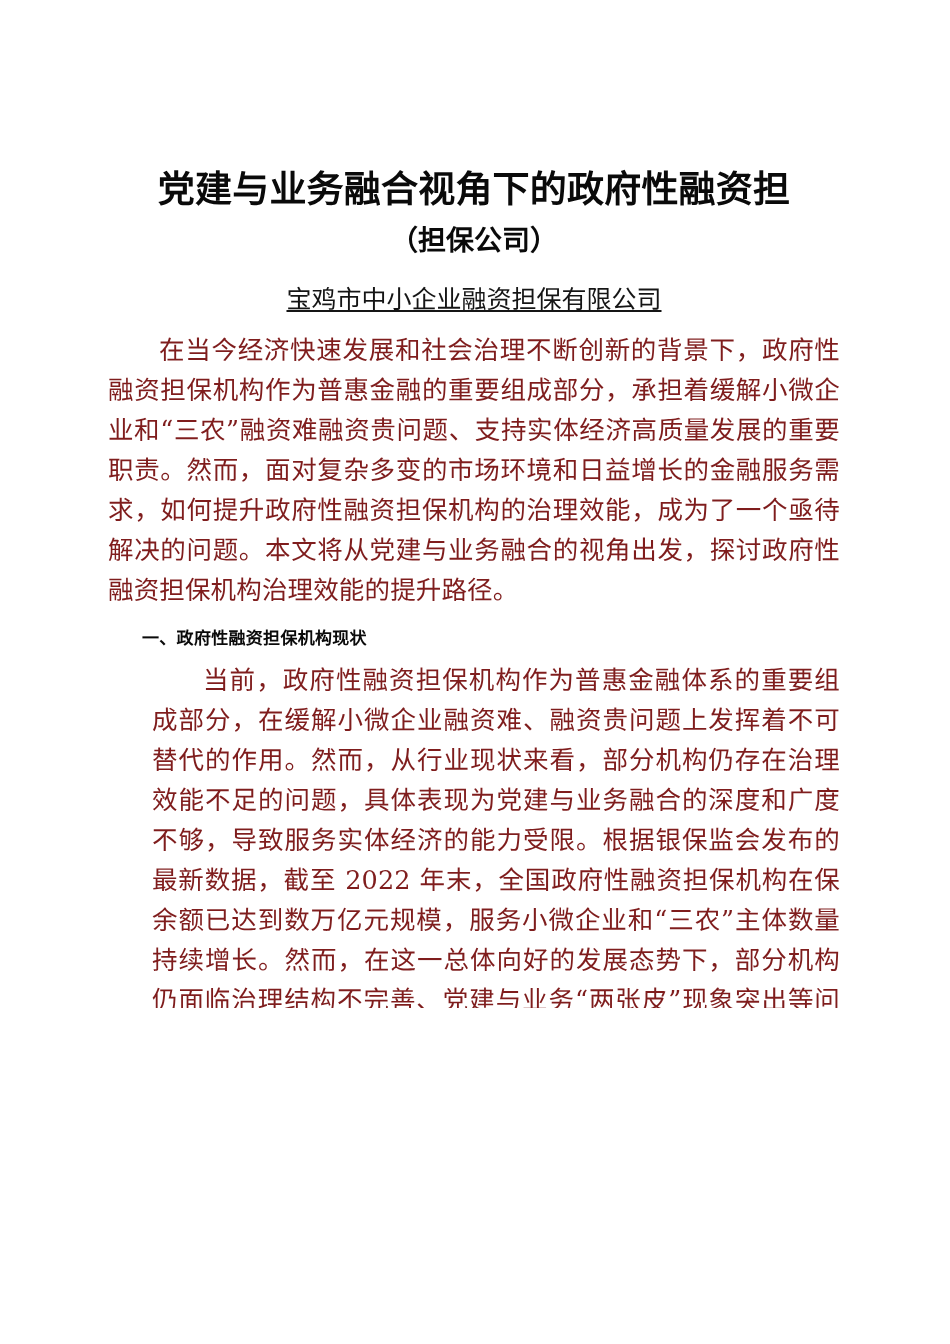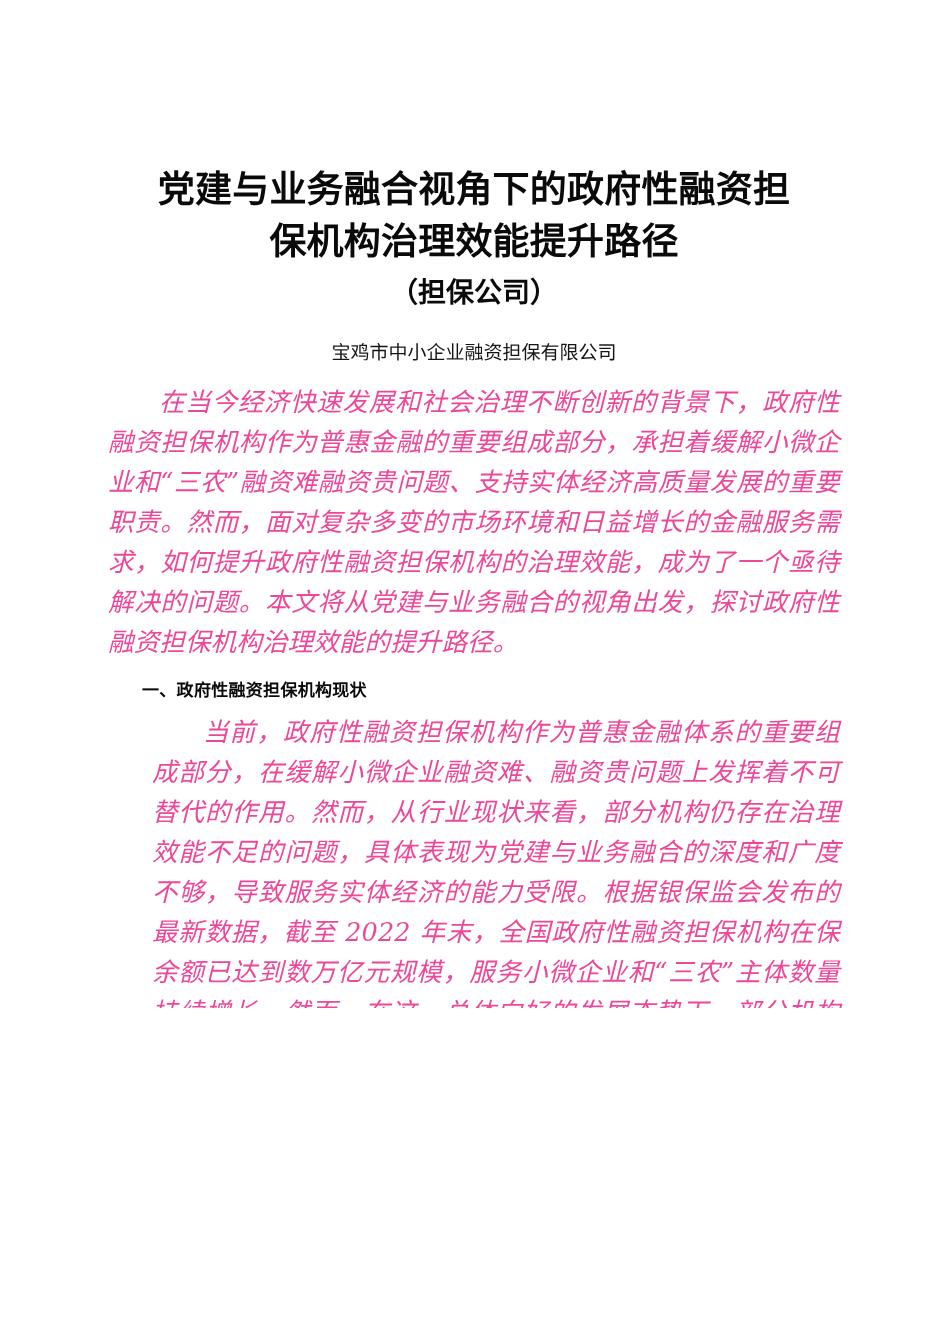--- a/index.html
+++ b/index.html
@@ -57,40 +57,40 @@
     font-size: 28px;
     letter-spacing: 0px;
   }
 
   
   .doc-org {
     margin: 0;
     padding: 0;
     margin-top: 14px;
     font-family: "DejaVu Serif", "Liberation Serif", serif;
-    font-size: 19px;
+    font-size: 25px;
     line-height: 38px;
     text-align: center;
     color: #151515;
+    text-decoration: underline;
   }
 
   
   .body-para {
     margin: 0;
     padding: 0;
     font-family: "DejaVu Serif", "Liberation Serif", serif;
     font-size: 25.5px;
     line-height: 40px;
     text-align: justify;
     text-align-last: left;
     text-justify: inter-ideograph;
     text-indent: 2em;
-    color: #ec4899;
+    color: #7f1d1d;
     letter-spacing: 0.15px;
-    font-style: italic;
   }
 
   .body-para.first-para {
     margin-top: 11px;
   }
 
   
   .section-heading {
     margin: 0;
     padding: 0;
@@ -110,21 +110,20 @@
   }
 </style>
 </head>
 <body>
 
 <div class="page">
   <div class="content">
 
     <h1 class="doc-title">
       <span class="title-line">党建与业务融合视角下的政府性融资担</span>
-      <span class="title-line">保机构治理效能提升路径</span>
       <span class="title-paren">（担保公司）</span>
     </h1>
 
     <p class="doc-org">宝鸡市中小企业融资担保有限公司</p>
 
     <p class="body-para first-para">在当今经济快速发展和社会治理不断创新的背景下，政府性融资担保机构作为普惠金融的重要组成部分，承担着缓解小微企业和“三农”融资难融资贵问题、支持实体经济高质量发展的重要职责。然而，面对复杂多变的市场环境和日益增长的金融服务需求，如何提升政府性融资担保机构的治理效能，成为了一个亟待解决的问题。本文将从党建与业务融合的视角出发，探讨政府性融资担保机构治理效能的提升路径。</p>
 
     <h2 class="section-heading">一、政府性融资担保机构现状</h2>
 
     <p class="body-para">当前，政府性融资担保机构作为普惠金融体系的重要组成部分，在缓解小微企业融资难、融资贵问题上发挥着不可替代的作用。然而，从行业现状来看，部分机构仍存在治理效能不足的问题，具体表现为党建与业务融合的深度和广度不够，导致服务实体经济的能力受限。根据银保监会发布的最新数据，截至 2022 年末，全国政府性融资担保机构在保余额已达到数万亿元规模，服务小微企业和“三农”主体数量持续增长。然而，在这一总体向好的发展态势下，部分机构仍面临治理结构不完善、党建与业务“两张皮”现象突出等问题，具体表现为决策</p>

